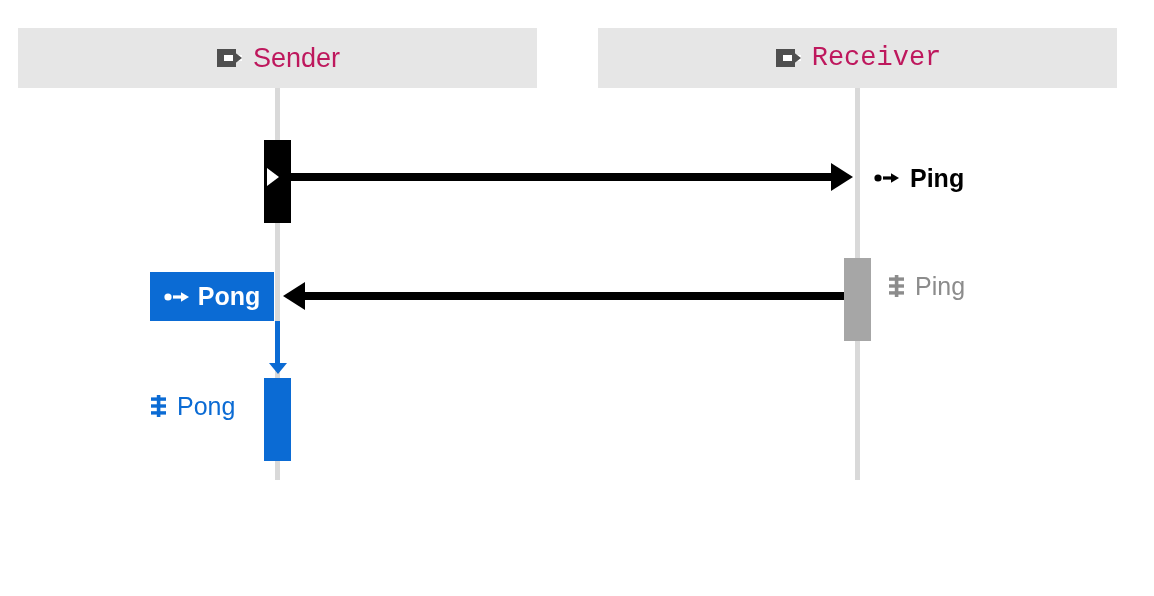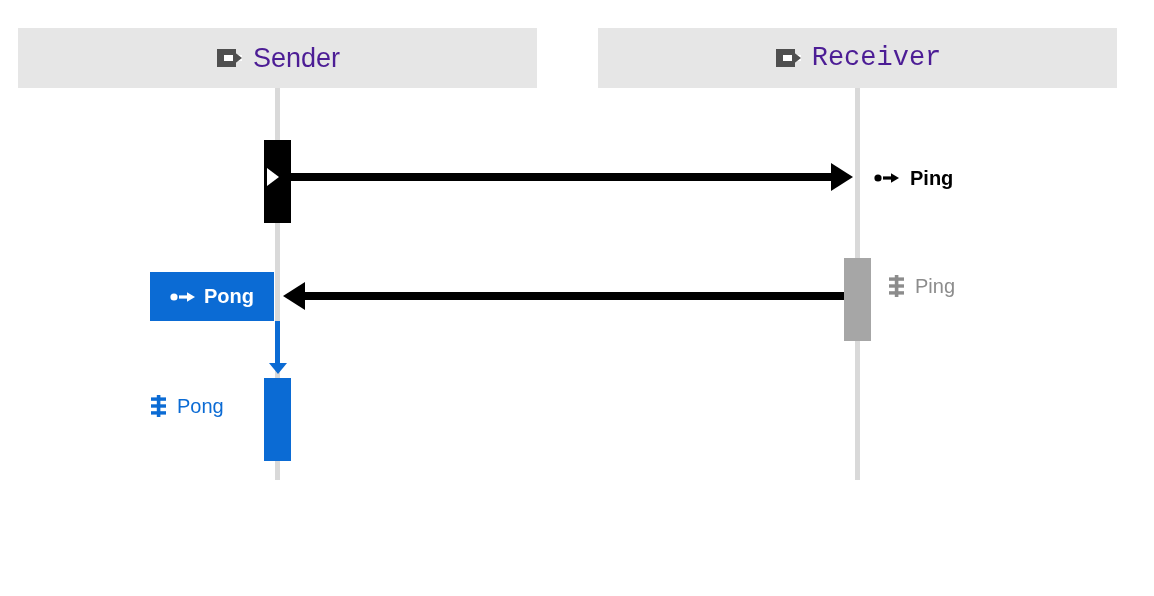--- a/index.html
+++ b/index.html
@@ -16,21 +16,21 @@
   .participant-header {
     position: absolute;
     top: 28px;
     width: 519px;
     height: 60px;
     background: #e6e6e6;
     display: flex;
     align-items: center;
     justify-content: center;
     gap: 11px;
-    color: #4c1d95;
+    color: #be185d;
     font-size: 27px;
     cursor: pointer;
   }
   .participant-header.sender   { left: 18px; }
   .participant-header.receiver { left: 598px; font-family: Liberation Mono, monospace; }
   .participant-icon { color: #4f4f4f; display: inline-flex; }
 
   
   .lifeline {
     position: absolute;
@@ -97,21 +97,21 @@
     border-right: 9px solid transparent;
     border-top: 11px solid #0b6bd4;
   }
 
   
   .msg-label {
     position: absolute;
     display: flex;
     align-items: center;
     gap: 10px;
-    font-size: 20px;
+    font-size: 25px;
     height: 36px;
     white-space: nowrap;
     cursor: pointer;
   }
   .msg-label .icon { display: inline-flex; }
   .msg-label.ping-sent     { left: 874px; top: 160px; color: #000000; font-weight: 700; }
   .msg-label.ping-received { left: 888px; top: 268px; color: #8c8c8c; font-weight: 400; }
   .msg-label.pong-received { left: 150px; top: 388px; color: #0b6bd4; font-weight: 400; }
 
   .msg-label.pong-sent {

